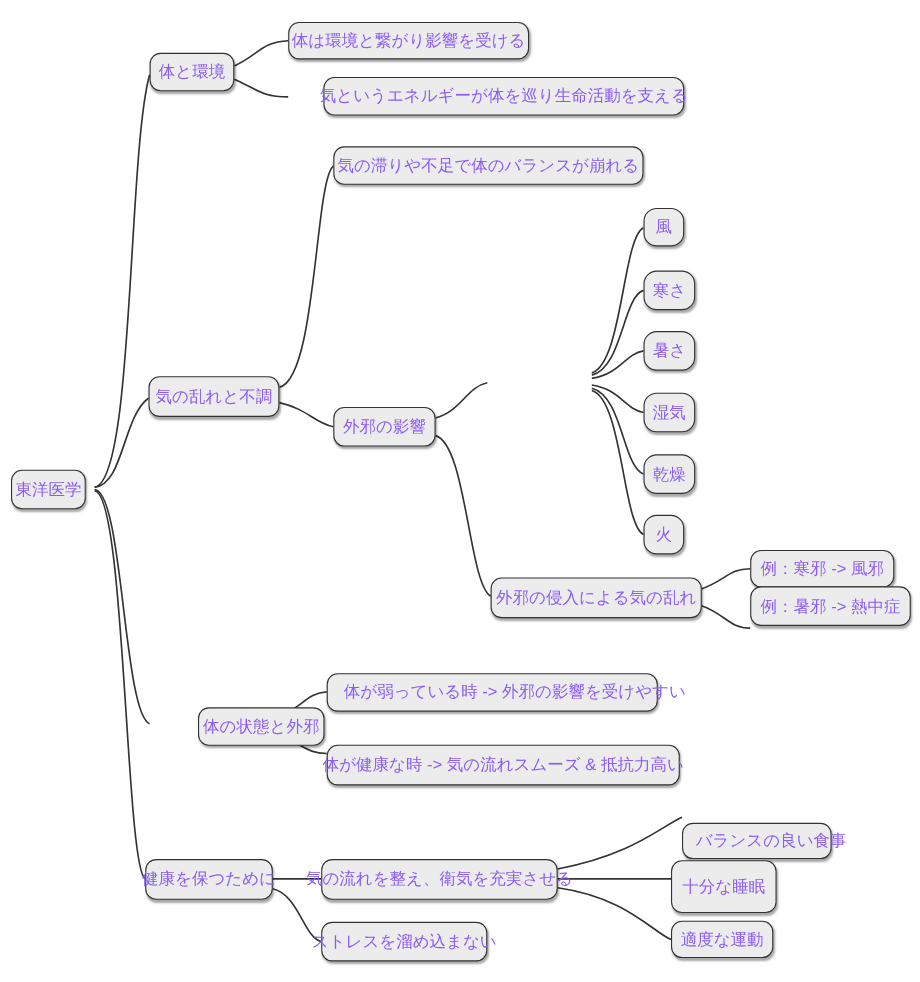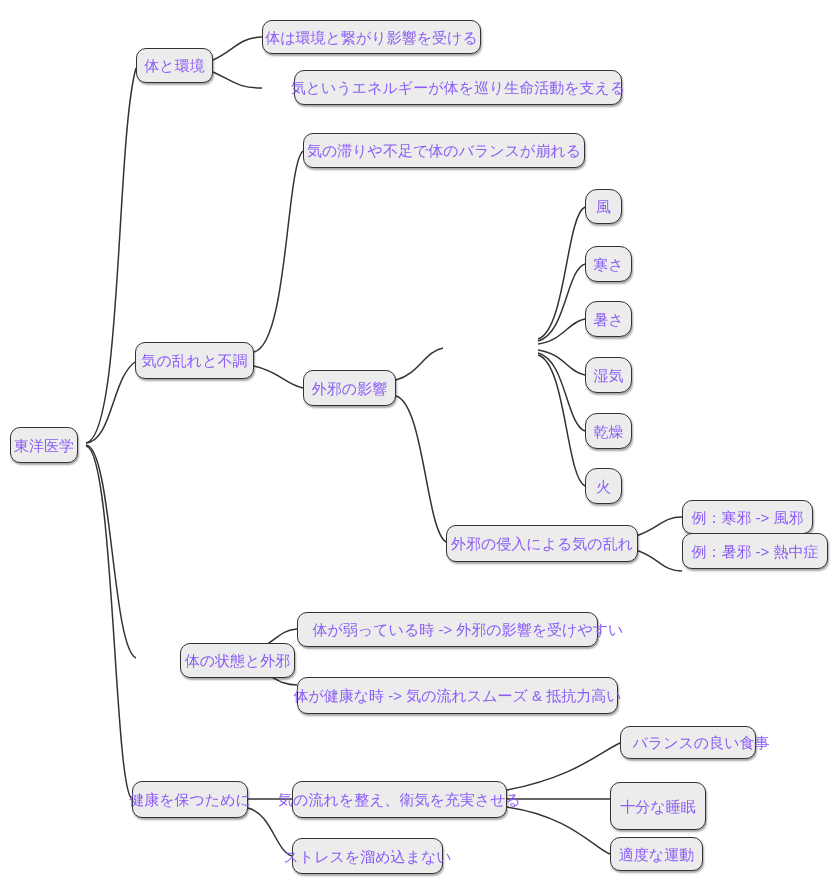--- a/index.html
+++ b/index.html
@@ -92,18 +92,18 @@
   <div class="node" style="left:446px; top:525px; width:192px; height:37px;">外邪の侵入による気の乱れ</div>
   <div class="node" style="left:682px; top:500px; width:131px; height:34px;">例：寒邪 -&gt; 風邪</div>
   <div class="node" style="left:682px; top:533px; width:146px; height:36px;">例：暑邪 -&gt; 熱中症</div>
 
   <div class="node" style="left:136px; top:643px; width:115px; height:35px;margin-left:44px;">体の状態と外邪</div>
   <div class="node" style="left:297px; top:612px; width:301px; height:35px;padding-left:45px;">体が弱っている時 -&gt; 外邪の影響を受けやすい</div>
   <div class="node" style="left:297px; top:667px; width:321px; height:37px;margin-top:10px;">体が健康な時 -&gt; 気の流れスムーズ &amp; 抵抗力高い</div>
 
   <div class="node" style="left:132px; top:781px; width:116px; height:37px;">健康を保つために</div>
   <div class="node" style="left:292px; top:781px; width:215px; height:37px;">気の流れを整え、衛気を充実させる</div>
-  <div class="node" style="left:620px; top:726px; width:136px; height:33px;padding-left:30px;">バランスの良い食事</div>
+  <div class="node" style="left:620px; top:748px; width:136px; height:33px;padding-left:30px;">バランスの良い食事</div>
   <div class="node" style="left:610px; top:782px; width:96px; height:48px;">十分な睡眠</div>
   <div class="node" style="left:610px; top:837px; width:93px; height:34px;">適度な運動</div>
   <div class="node" style="left:292px; top:838px; width:151px; height:36px;">ストレスを溜め込まない</div>
 
 </div>
 
 </body></html>

